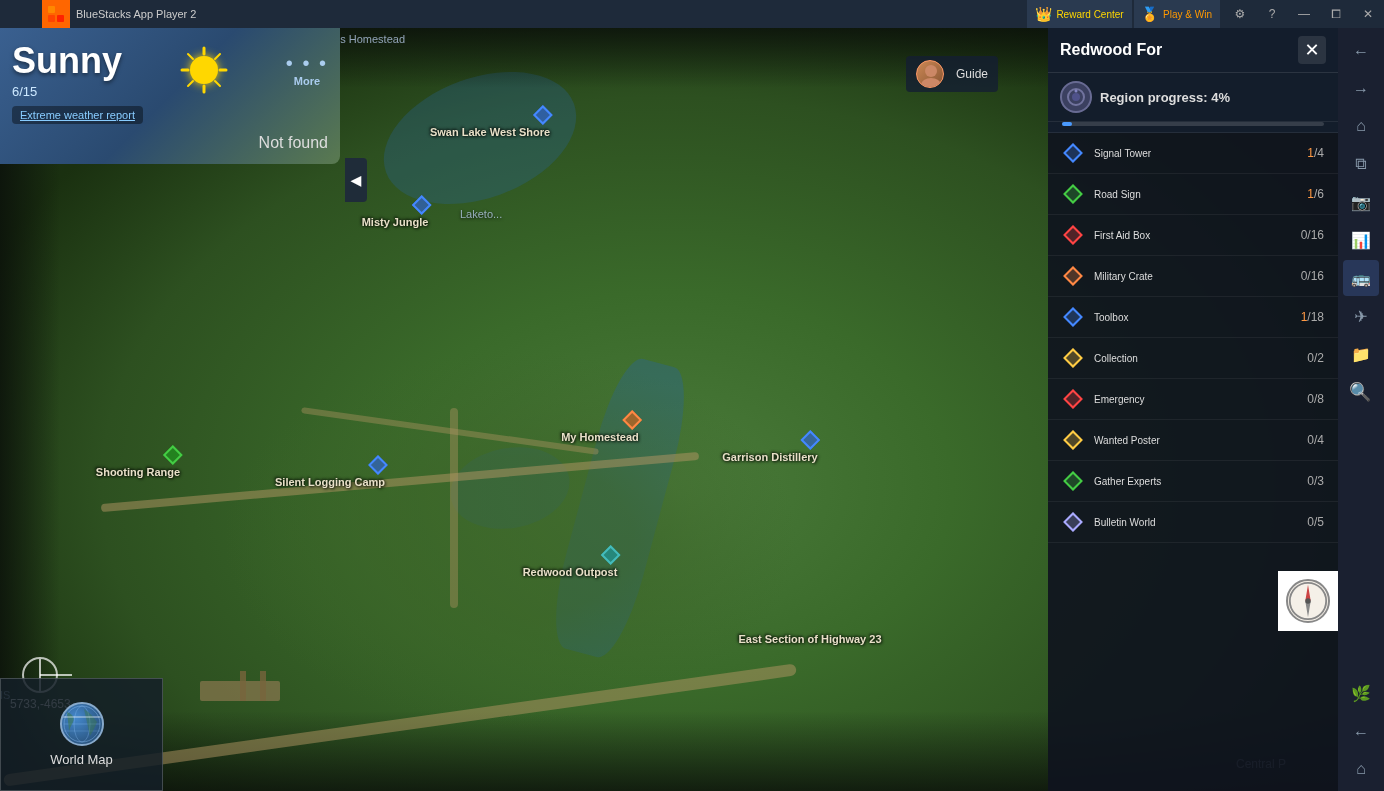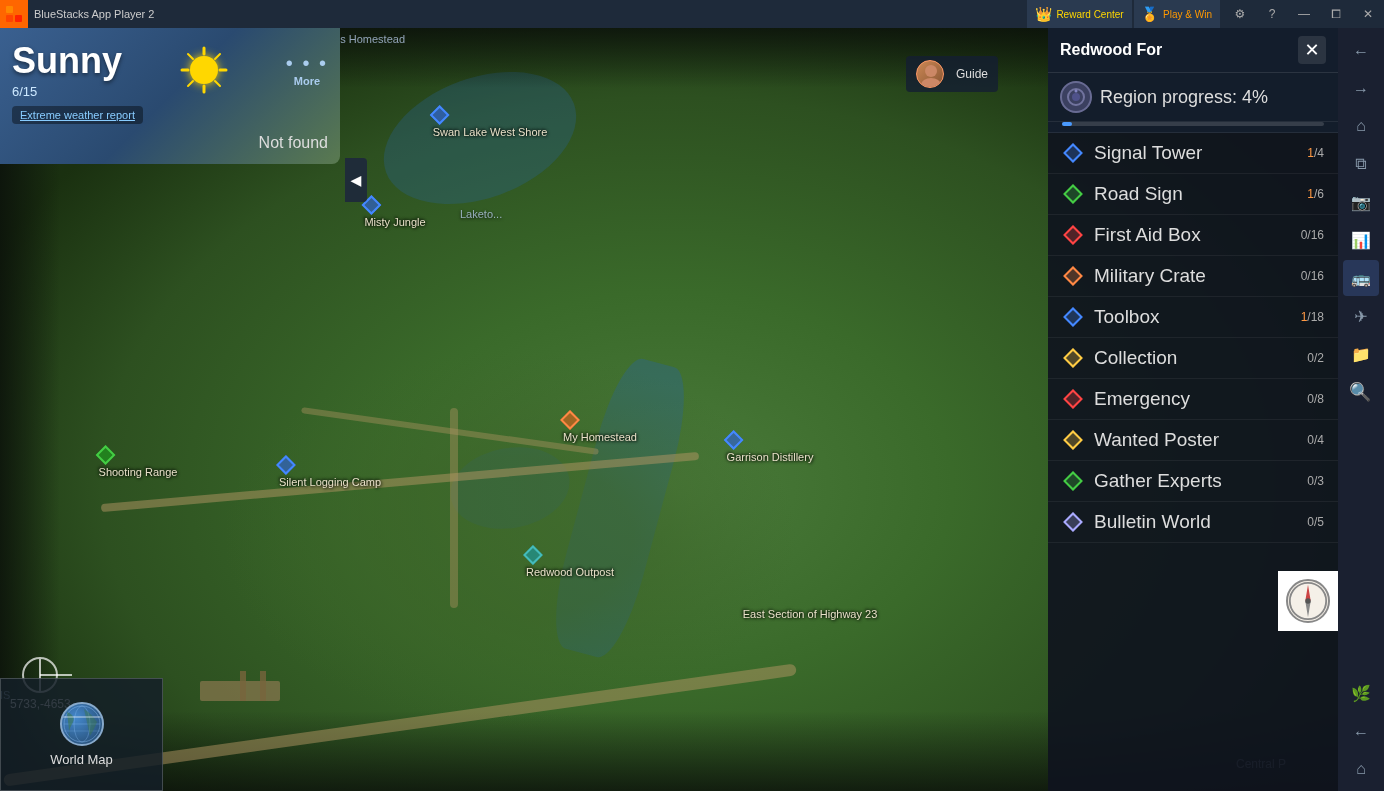--- a/index.html
+++ b/index.html
@@ -14,20 +14,21 @@
 
     
     #titlebar {
       position: absolute;
       top: 0; left: 0; right: 0;
       height: 28px;
       background: #1e2a3a;
       display: flex;
       align-items: center;
       z-index: 100;
+      padding-left: 42px;
     }
     #titlebar .app-icon {
       width: 28px;
       height: 28px;
       background: #ff6600;
       display: flex; align-items: center; justify-content: center;
       font-size: 10px; color: white; font-weight: bold;
     }
     #titlebar .title-text {
       color: #ccc;
@@ -88,23 +89,23 @@
       position: absolute;
       background: rgba(40, 100, 160, 0.6);
       border-radius: 50%;
     }
 
     
     .map-label {
       position: absolute;
       color: #e8e0c8;
       font-size: 11px;
-      font-weight: 400;
+      font-weight: 700;
       text-shadow: 1px 1px 3px rgba(0,0,0,0.9), -1px -1px 3px rgba(0,0,0,0.9);
-      text-align: left;
+      text-align: right;
       transform: translateX(-50%);
       white-space: nowrap;
       pointer-events: none;
     }
     .map-label .loc-icon {
       display: block;
       margin: 0 auto 2px;
     }
 
     
@@ -333,21 +334,22 @@
       border-radius: 50%;
       background: rgba(100,100,150,0.5);
       border: 2px solid rgba(150,150,200,0.5);
       display: flex; align-items: center; justify-content: center;
       font-size: 16px;
       color: #aaaacc;
       flex-shrink: 0;
     }
     .region-progress-text {
       color: #ddd;
-      font-size: 18px;
+      font-size: 13px;
+      font-weight: bold;
     }
     .progress-bar-container {
       flex: 1;
       height: 4px;
       background: rgba(255,255,255,0.15);
       border-radius: 2px;
     }
     .progress-bar-fill {
       height: 100%;
       background: #4a9aff;
@@ -378,21 +380,21 @@
       display: flex; align-items: center; justify-content: center;
     }
     .item-diamond {
       width: 14px; height: 14px;
       transform: rotate(45deg);
       border: 2px solid;
     }
     .item-row-name {
       flex: 1;
       color: #ddd;
-      font-size: 19px;
+      font-size: 10px;
     }
     .item-row-count {
       color: #aaa;
       font-size: 12px;
       white-space: nowrap;
     }
     .item-count-highlight { color: #ff9944; }
 
     
     .compass-area {
@@ -626,21 +628,21 @@
     <span>Shooting Range</span>
   </div>
 
   <div class="map-label" style="top:520px;left:570px;">
     <span class="loc-icon">
       <span class="diamond-icon diamond-teal" style="width:14px;height:14px;display:inline-block;"></span>
     </span>
     <span>Redwood Outpost</span>
   </div>
 
-  <div class="map-label" style="top:580px;left:810px;">
+  <div class="map-label" style="top:605px;left:810px;">
     <span>East Section of Highway 23</span>
   </div>
 
   <div id="weather-panel">
     <div class="weather-header">
       <div>
         <div class="weather-title">Sunny</div>
         <div class="weather-count">6/15</div>
       </div>
       <div class="weather-icon-sun">

